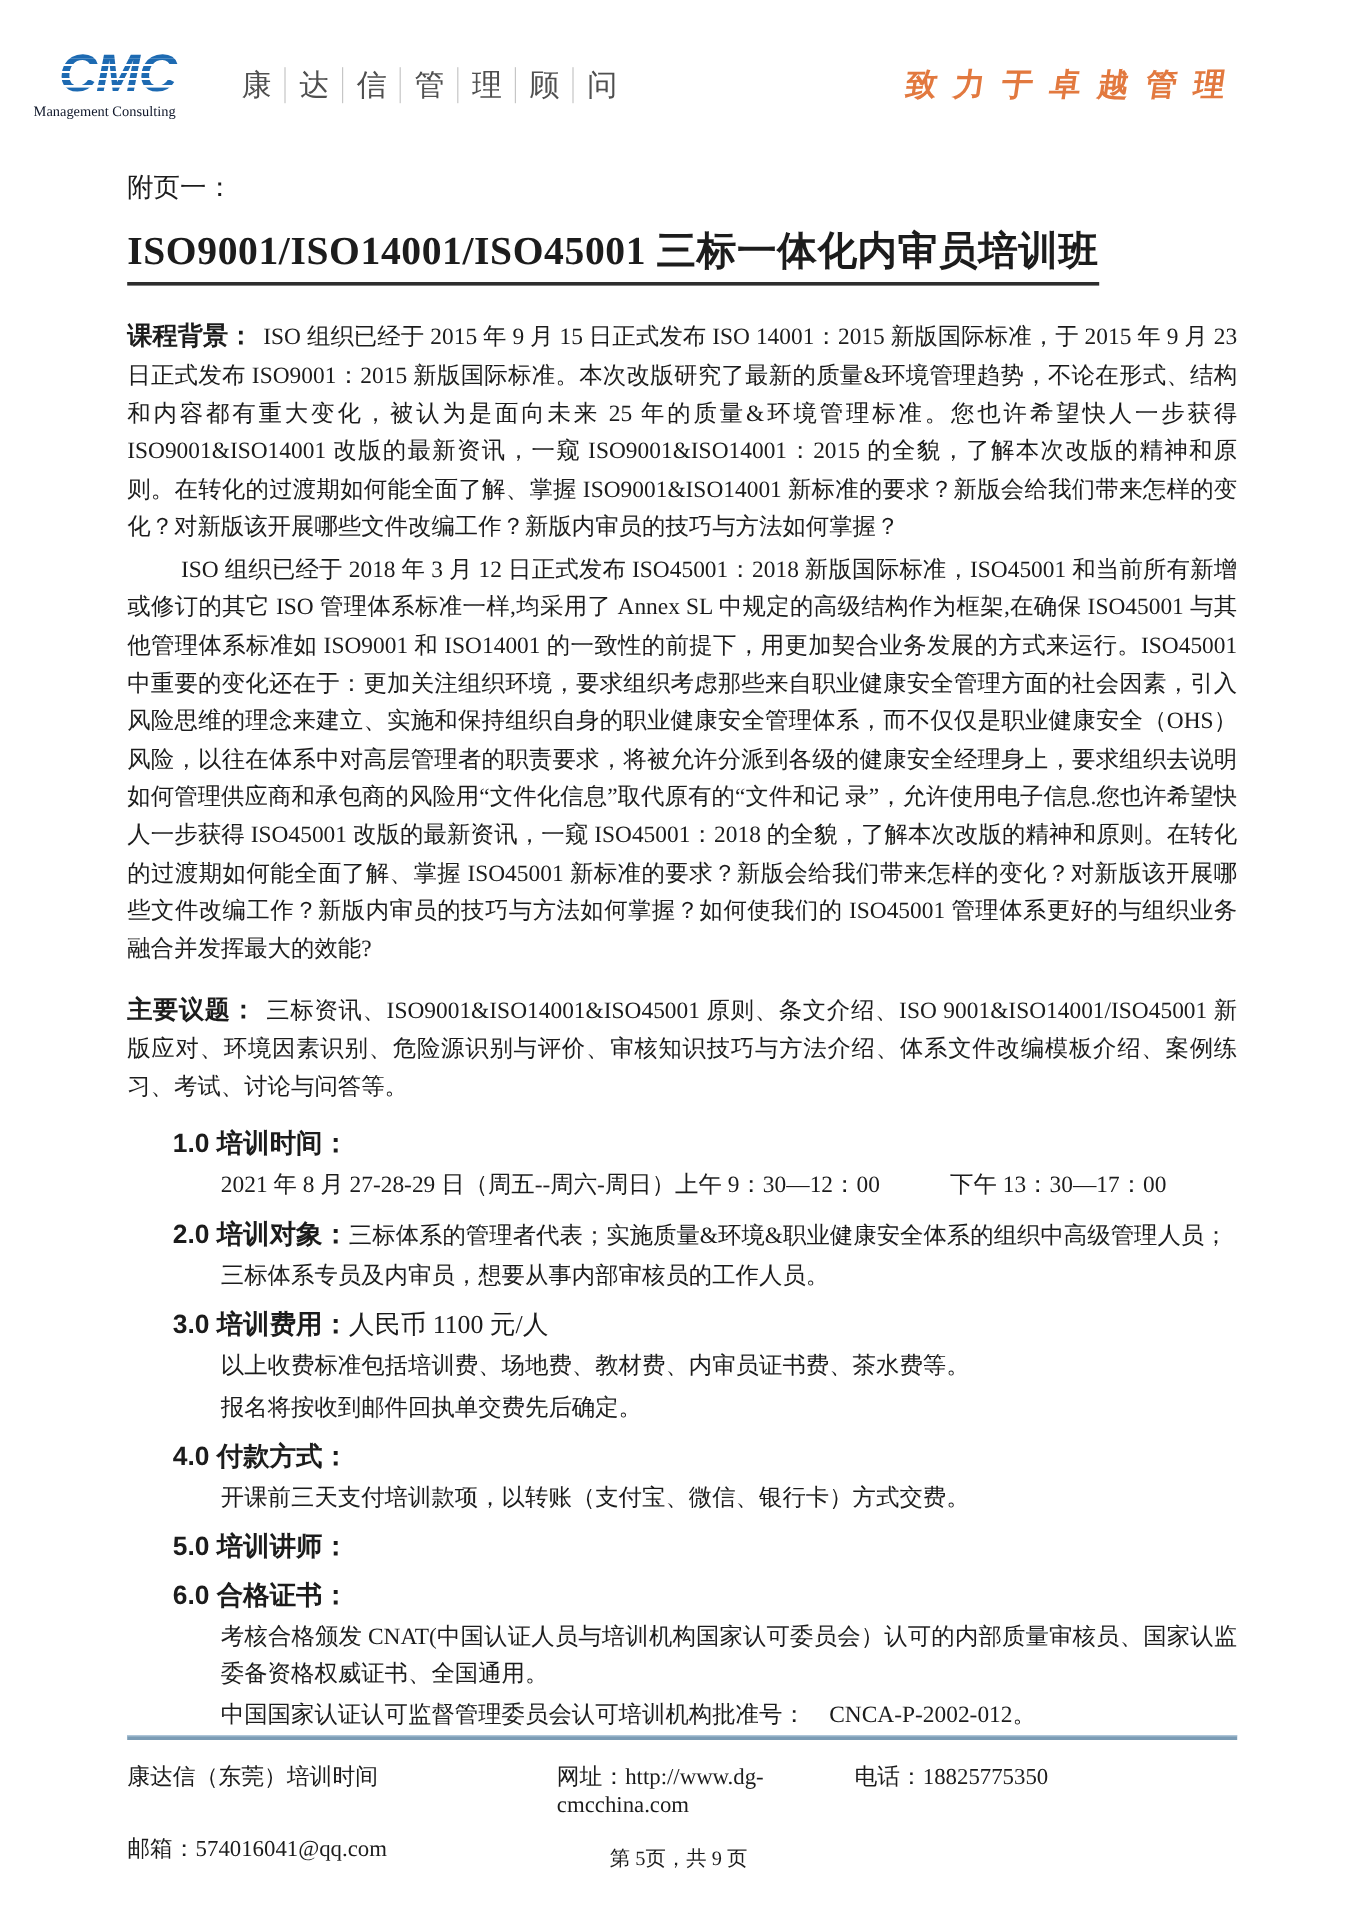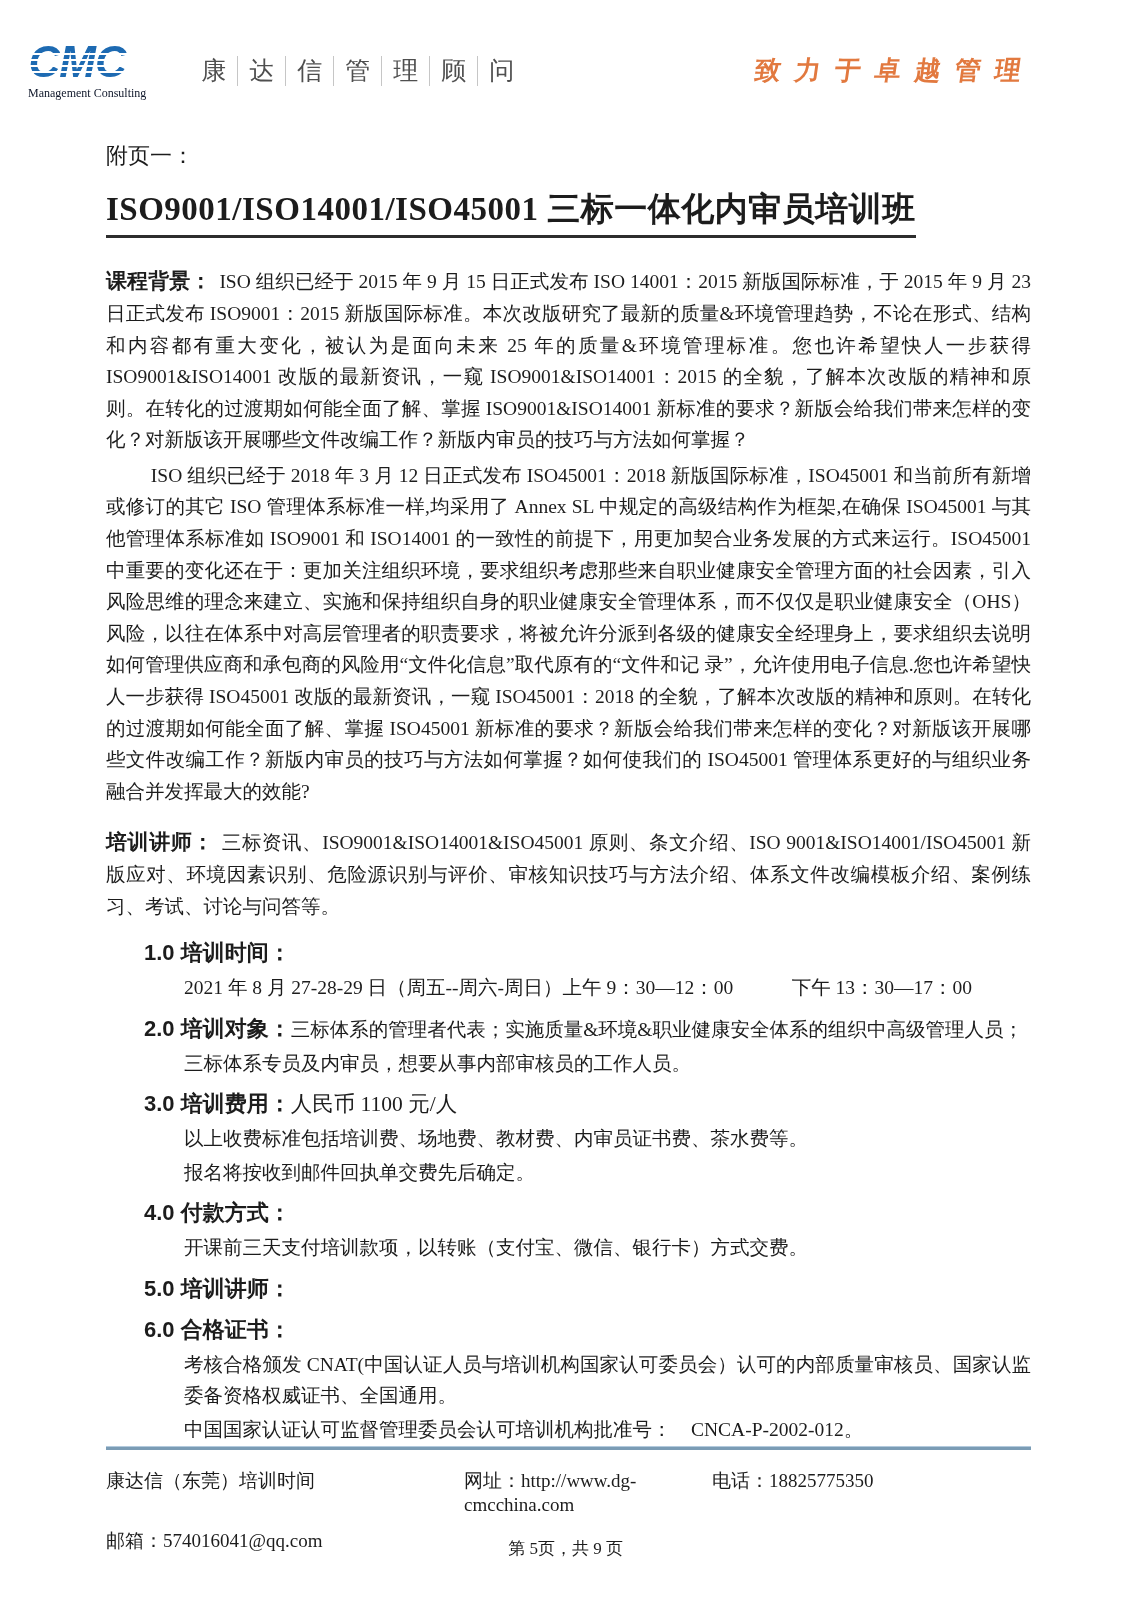--- a/index.html
+++ b/index.html
@@ -6,21 +6,21 @@
   .page {
     width:1131px; height:1600px; margin:0 auto; background:#ffffff;
     position:relative; overflow:hidden;
     font-family:"Liberation Serif","DejaVu Serif",serif;
     color:#1c1c1c;
   }
   .content { padding:0 100px 0 106px; }
 
   
   .header { display:flex; align-items:center; padding:40px 0 0 8px; }
-  .logo-block { display:flex; flex-direction:column; align-items:center; }
+  .logo-block { display:flex; flex-direction:column; align-items:flex-end; }
   .logo-cmc {
     position:relative; font-family:"Liberation Sans","DejaVu Sans",sans-serif;
     font-style:italic; font-weight:bold; font-size:44px; line-height:1;
     color:#1d6ab2; letter-spacing:-1px;
   }
   .logo-cmc::after {
     content:""; position:absolute; left:-4px; right:-4px; top:9px; height:24px;
     background:repeating-linear-gradient(to bottom, transparent 0 4px, #ffffff 4px 6px);
   }
   .logo-sub {
@@ -125,21 +125,21 @@
     <div class="doc-title-wrap">
       <span class="doc-title">ISO9001/ISO14001/ISO45001 三标一体化内审员培训班</span>
     </div>
 
     <div class="para p1">
       <span class="para-label">课程背景：</span><span>ISO 组织已经于 2015 年 9 月 15 日正式发布 ISO 14001：2015 新版国际标准，于 2015 年 9 月 23 日正式发布 ISO9001：2015 新版国际标准。本次改版研究了最新的质量&amp;环境管理趋势，不论在形式、结构和内容都有重大变化，被认为是面向未来 25 年的质量&amp;环境管理标准。您也许希望快人一步获得 ISO9001&amp;ISO14001 改版的最新资讯，一窥 ISO9001&amp;ISO14001：2015 的全貌，了解本次改版的精神和原则。在转化的过渡期如何能全面了解、掌握 ISO9001&amp;ISO14001 新标准的要求？新版会给我们带来怎样的变化？对新版该开展哪些文件改编工作？新版内审员的技巧与方法如何掌握？</span>
     </div>
     <div class="para p2">ISO 组织已经于 2018 年 3 月 12 日正式发布 ISO45001：2018 新版国际标准，ISO45001 和当前所有新增或修订的其它 ISO 管理体系标准一样,均采用了 Annex SL 中规定的高级结构作为框架,在确保 ISO45001 与其他管理体系标准如 ISO9001 和 ISO14001 的一致性的前提下，用更加契合业务发展的方式来运行。ISO45001 中重要的变化还在于：更加关注组织环境，要求组织考虑那些来自职业健康安全管理方面的社会因素，引入风险思维的理念来建立、实施和保持组织自身的职业健康安全管理体系，而不仅仅是职业健康安全（OHS）风险，以往在体系中对高层管理者的职责要求，将被允许分派到各级的健康安全经理身上，要求组织去说明如何管理供应商和承包商的风险用“文件化信息”取代原有的“文件和记 录”，允许使用电子信息.您也许希望快人一步获得 ISO45001 改版的最新资讯，一窥 ISO45001：2018 的全貌，了解本次改版的精神和原则。在转化的过渡期如何能全面了解、掌握 ISO45001 新标准的要求？新版会给我们带来怎样的变化？对新版该开展哪些文件改编工作？新版内审员的技巧与方法如何掌握？如何使我们的 ISO45001 管理体系更好的与组织业务融合并发挥最大的效能?</div>
 
     <div class="para p3">
-      <span class="para-label">培训讲师：</span><span>三标资讯、ISO9001&amp;ISO14001&amp;ISO45001 原则、条文介绍、ISO 9001&amp;ISO14001/ISO45001 新版应对、环境因素识别、危险源识别与评价、审核知识技巧与方法介绍、体系文件改编模板介绍、案例练习、考试、讨论与问答等。</span>
+      <span class="para-label">主要议题：</span><span>三标资讯、ISO9001&amp;ISO14001&amp;ISO45001 原则、条文介绍、ISO 9001&amp;ISO14001/ISO45001 新版应对、环境因素识别、危险源识别与评价、审核知识技巧与方法介绍、体系文件改编模板介绍、案例练习、考试、讨论与问答等。</span>
     </div>
 
     <div class="sections">
 
       <div class="sec">
         <div class="sec-h"><span>1.0 培训时间：</span></div>
         <div class="sec-line">2021 年 8 月 27-28-29 日（周五--周六-周日）上午 9：30—12：00　　　下午 13：30—17：00</div>
       </div>
 
       <div class="sec">

